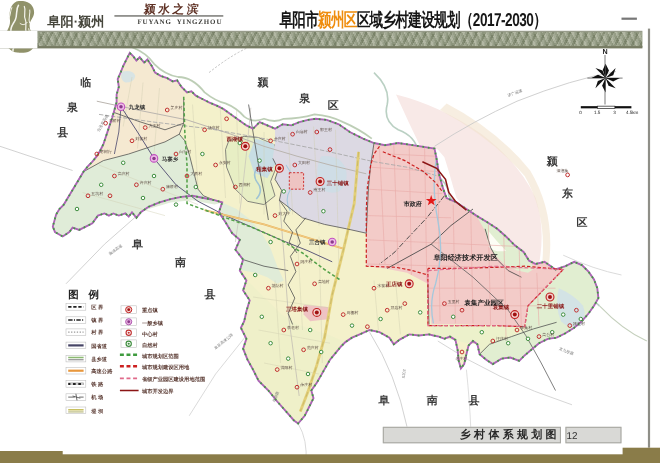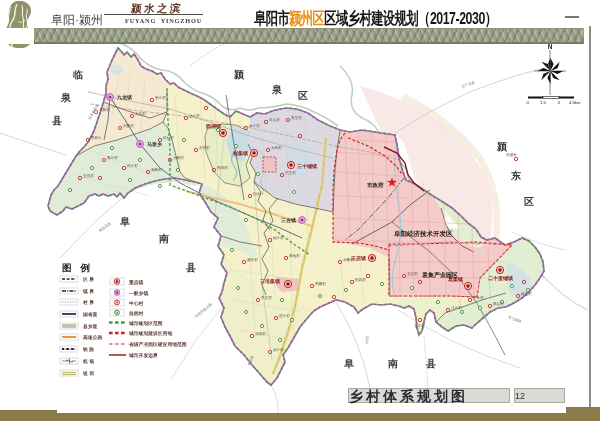--- a/index.html
+++ b/index.html
@@ -516,39 +516,39 @@
 
 <svg class="abs" style="left:2px;top:1px" width="36" height="47" viewBox="0 0 36 42" preserveAspectRatio="none">
 <path d="M15,0 C23,-1 29,3 29,9 C29,14 24,16 25,21 C26,27 31,30 30,35 C28,41 21,43 14,42 C7,41 3,37 3,30 C3,24 8,21 7,15 C6,8 8,1 15,0 Z" fill="#90926a"></path>
 <path d="M15,3 C12,7 14,11 12,15 C10,19 7,21 8,25 C9,29 13,30 12,34 C11,37 9,39 10,41" stroke="#f4f4ec" stroke-width="1.4" fill="none"></path>
 <path d="M20,4 C22,8 19,11 21,15 C23,19 20,22 22,26 C24,30 21,33 23,37" stroke="#f4f4ec" stroke-width="1.1" fill="none"></path>
 <path d="M25,7 C26,11 23,14 25,18 M24,22 C26,26 23,30 25,34" stroke="#f4f4ec" stroke-width="0.9" fill="none"></path>
 <path d="M9,5 c-2,3 -1,6 -3,9 M7,26 c2,3 0,6 2,9" stroke="#f4f4ec" stroke-width="0.9" fill="none"></path>
 <path d="M16,18 c3,2 5,1 7,-1 M14,28 c3,2 6,1 8,-1" stroke="#f4f4ec" stroke-width="0.8" fill="none"></path>
 </svg>
 
-<div class="abs" style="left:43px;top:12px;width:60px;font-size:12px;font-weight:normal;color:#45453b;letter-spacing:0;text-align:right;">阜阳·颍州</div>
+<div class="abs" style="left:43px;top:12px;width:60px;font-size:12px;font-weight:bold;color:#45453b;letter-spacing:0;">阜阳·颍州</div>
 
 <div class="abs" style="left:131px;top:2px;width:60px;font-size:10.5px;font-weight:bold;color:#5d2f22;font-family:'Liberation Serif',serif;letter-spacing:2.5px;transform:skewX(-6deg);">颍水之滨</div>
 
 <div class="abs" style="left:104px;top:14px;width:99px;height:1px;background:#4a4a44;"></div>
 
 <div class="abs" style="left:125px;top:16.5px;font-size:6.3px;color:#3c3c38;font-family:'Liberation Serif',serif;letter-spacing:0.8px;font-weight:bold;">FUYANG&nbsp; YINGZHOU</div>
 
 <div class="abs" style="left:254px;top:10px;font-size:13.5px;font-weight:bold;color:#161616;letter-spacing:-0.7px;transform:scale(0.915,1.25);transform-origin:0 50%;">阜阳市<span style="color:#ef8d0e;">颍州区</span>区域乡村建设规划<span style="letter-spacing:-0.5px;">（2017-2030）</span></div>
 
 <div class="abs" style="left:0;top:28px;width:584px;height:13px;background:
 repeating-linear-gradient(65deg,#b4baa8 0 2px,#d5d8cc 2px 4px,#c2c7b8 4px 6px),
 repeating-linear-gradient(115deg,#adb3a0 0 2px,#d5d8cc 2px 5px,#c6cbbc 5px 7px);background-blend-mode:multiply;border-top:1px solid #8d927f;border-bottom:1px solid #70755d;"></div>
 <div class="abs" style="left:0;top:42px;width:584px;height:1.5px;background:#767b62;"></div>
 
 <div class="abs" style="left:0;top:28px;width:34px;height:16px;background:#fff;"></div>
 <div class="abs" style="left:2px;top:1px;width:36px;height:42px;"></div>
 
-<div class="abs" style="left:348px;top:388px;width:162px;height:15px;background:#d9d9d6;border:1px solid #a9a9a4;box-sizing:border-box;text-align:left;font-size:14px;font-weight:bold;color:#2a2a2a;letter-spacing:3px;line-height:14px;">乡村体系规划图</div>
+<div class="abs" style="left:348px;top:388px;width:162px;height:15px;background:#d9d9d6;border:1px solid #a9a9a4;box-sizing:border-box;text-align:right;font-size:10px;font-weight:bold;color:#2a2a2a;letter-spacing:3px;line-height:14px;">乡村体系规划图</div>
 
 <div class="abs" style="left:514px;top:388px;width:51px;height:15px;background:#d9d9d6;border:1px solid #a9a9a4;box-sizing:border-box;text-align:left;font-size:9px;color:#333;line-height:14px;">12</div>
 
 <div class="abs" style="left:589px;top:26px;width:2px;height:381px;background:#8f8f88;"></div>
 
 <div class="abs" style="left:565px;top:16px;width:14px;height:1.6px;background:#777;"></div>
 
 <div class="abs" style="left:0;top:410px;width:57px;height:11px;background:#8a7c49;"></div>
 
 <div class="abs" style="left:566px;top:407px;width:34px;height:14px;background:#8a7c49;"></div>

